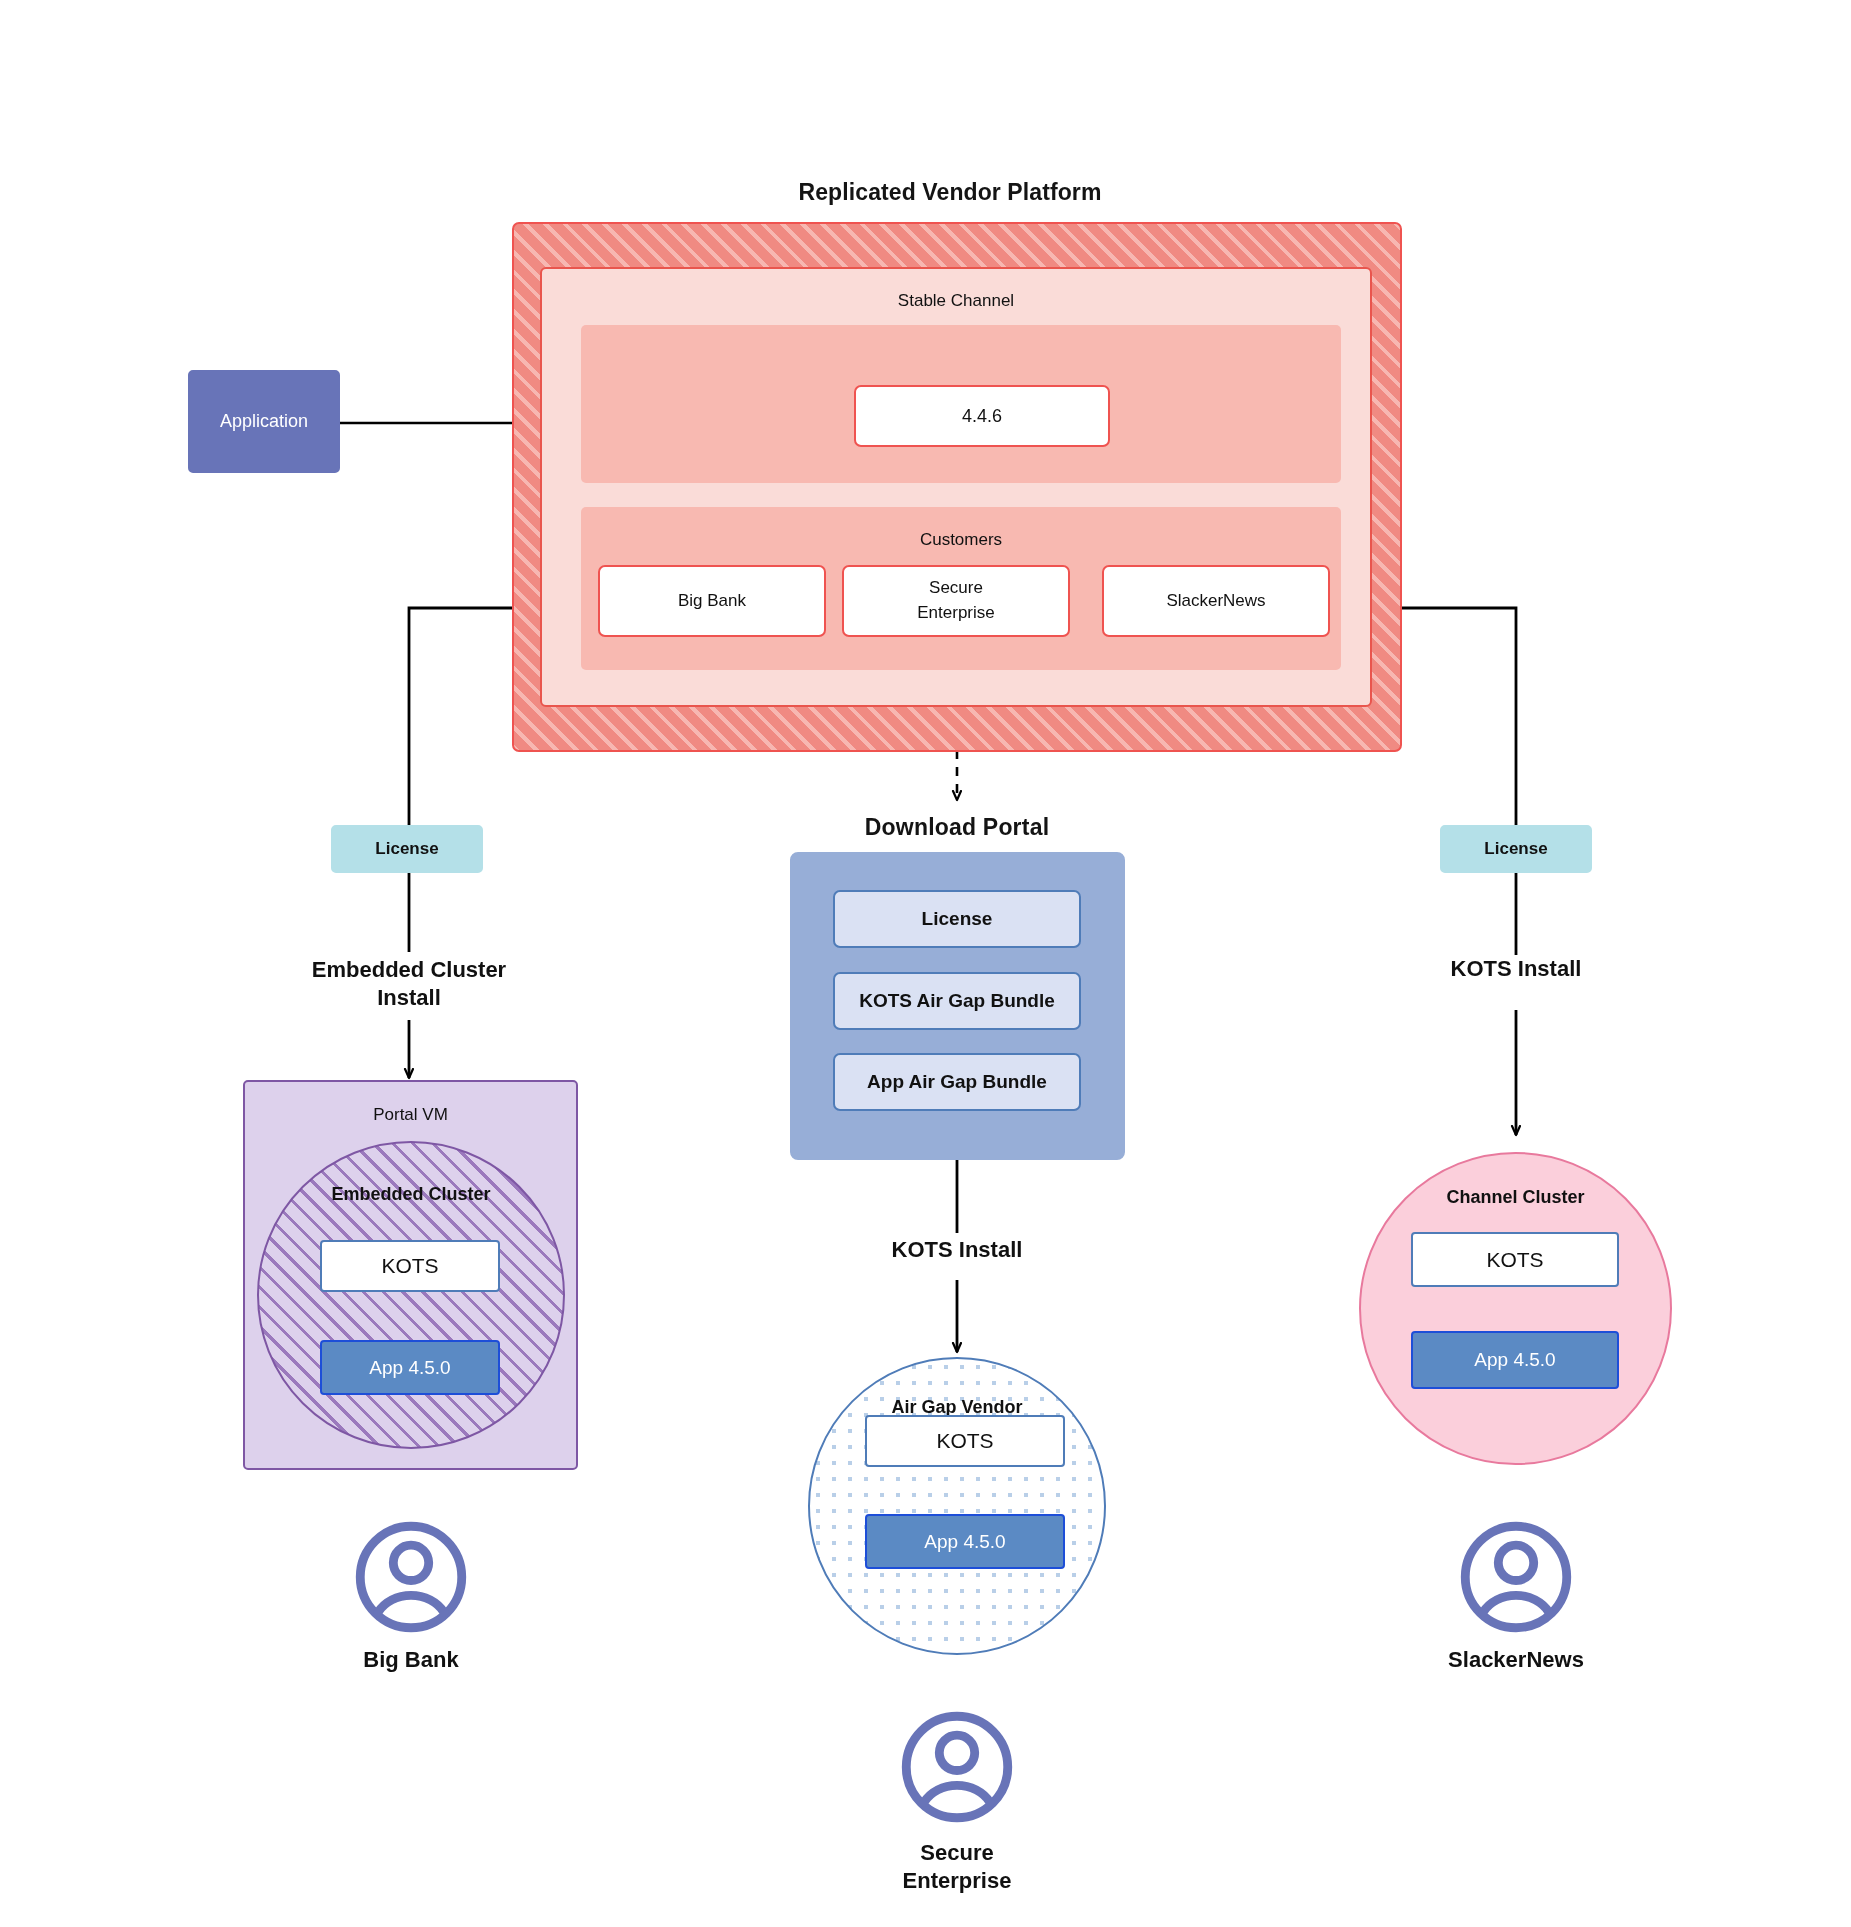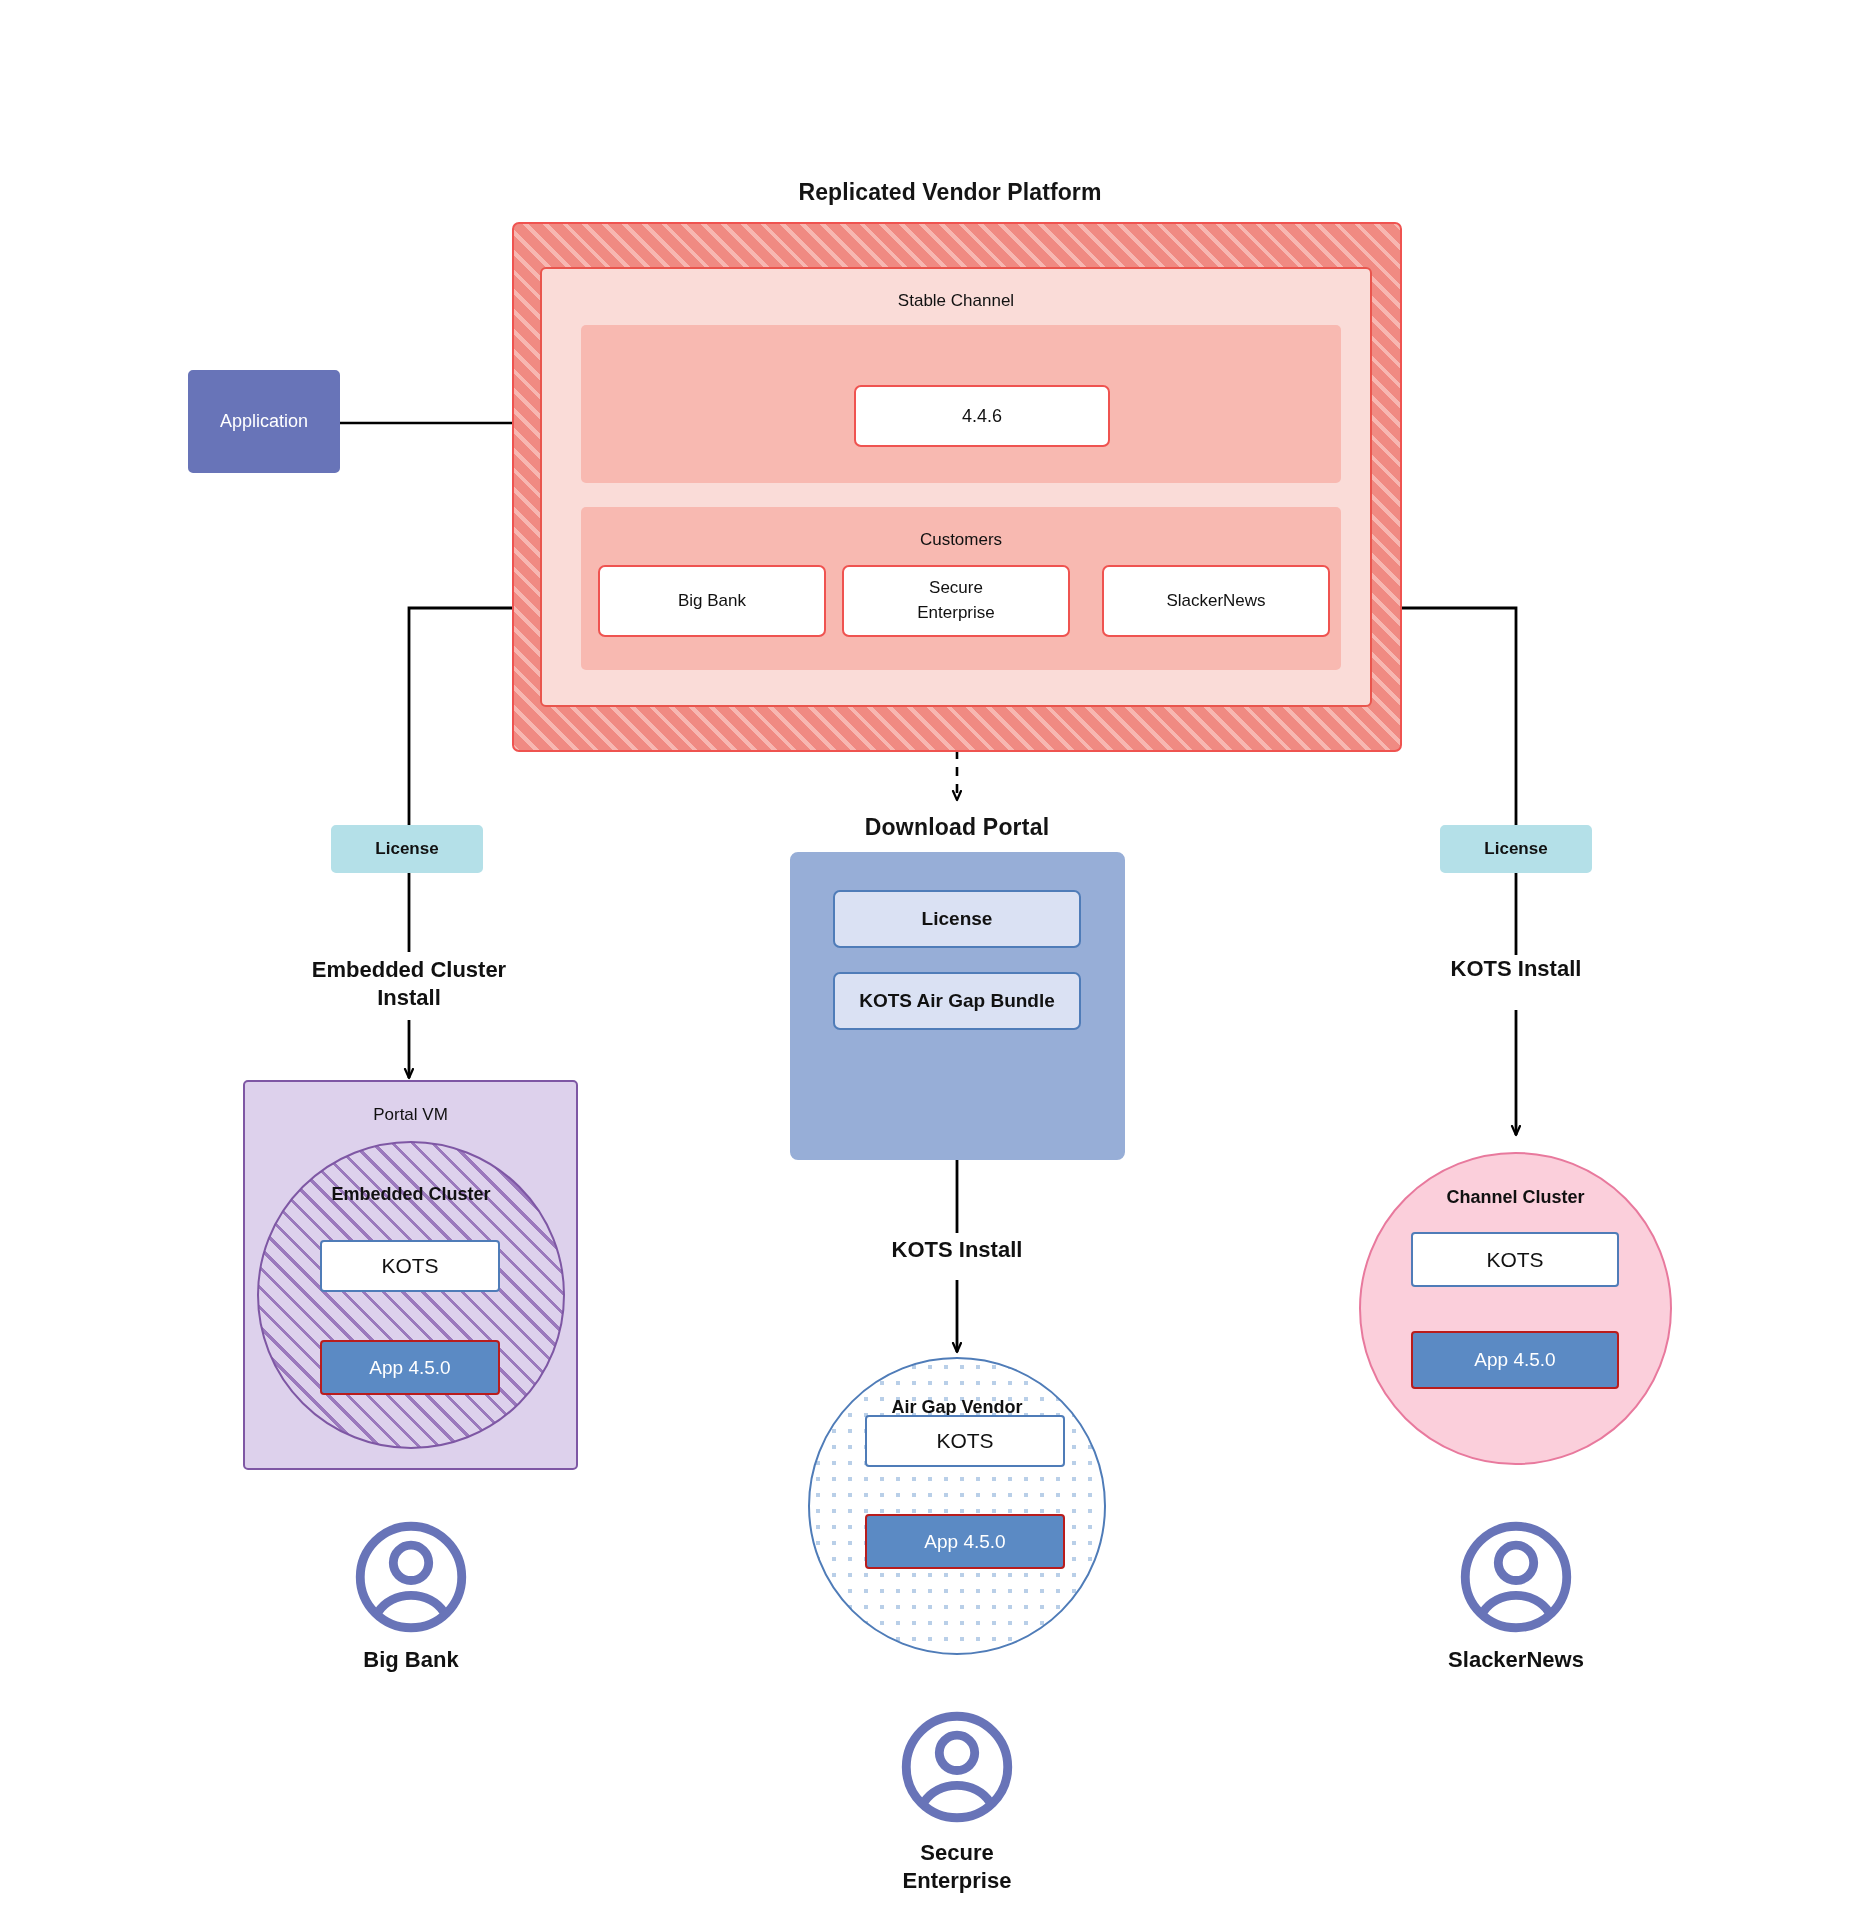--- a/index.html
+++ b/index.html
@@ -124,21 +124,21 @@
   .cluster-title{font-size:18px;font-weight:700;color:#111;}
   .kots-box{
     background:#ffffff;
     border:2px solid #4f7cb8;
     border-radius:4px;
     color:#111;
     font-size:21px;
   }
   .app-ver-box{
     background:#5b8ac4;
-    border:2px solid #b91c1c;
+    border:2px solid #1d4ed8;
     border-radius:4px;
     color:#ffffff;
     font-size:19px;
   }
 
   
   .dots-circle{
     border-radius:50%;
     background-color:#ffffff;
     background-image:radial-gradient(#b9cfe8 2.2px, transparent 2.3px);
@@ -236,20 +236,21 @@
     </svg>
   </div>
   <div class="abs ctr cust-name" style="left:291px;top:1644px;width:240px;height:32px;">Big Bank</div>
 
   <div class="abs ctr title-portal" style="left:807px;top:812px;width:300px;height:30px;">Download  Portal</div>
 
   <div class="abs portal" style="left:790px;top:852px;width:335px;height:308px;"></div>
 
   <div class="abs ctr portal-item" style="left:833px;top:890px;width:248px;height:58px;">License</div>
   <div class="abs ctr portal-item" style="left:833px;top:972px;width:248px;height:58px;">KOTS Air Gap Bundle</div>
+  <div class="abs ctr portal-item" style="left:833px;top:1053px;width:248px;height:58px;">App Air Gap Bundle</div>
 
   <div class="abs ctr flow-label" style="left:832px;top:1233px;width:250px;height:34px;">KOTS Install</div>
 
   <div class="abs dots-circle" style="left:808px;top:1357px;width:298px;height:298px;"></div>
   <div class="abs ctr cluster-title" style="left:808px;top:1395px;width:298px;height:24px;">Air Gap Vendor</div>
 
   <div class="abs ctr kots-box" style="left:865px;top:1415px;width:200px;height:52px;">KOTS</div>
   <div class="abs ctr app-ver-box" style="left:865px;top:1514px;width:200px;height:55px;">App 4.5.0</div>
 
   <div class="abs" style="left:898px;top:1708px;width:118px;height:118px;">

